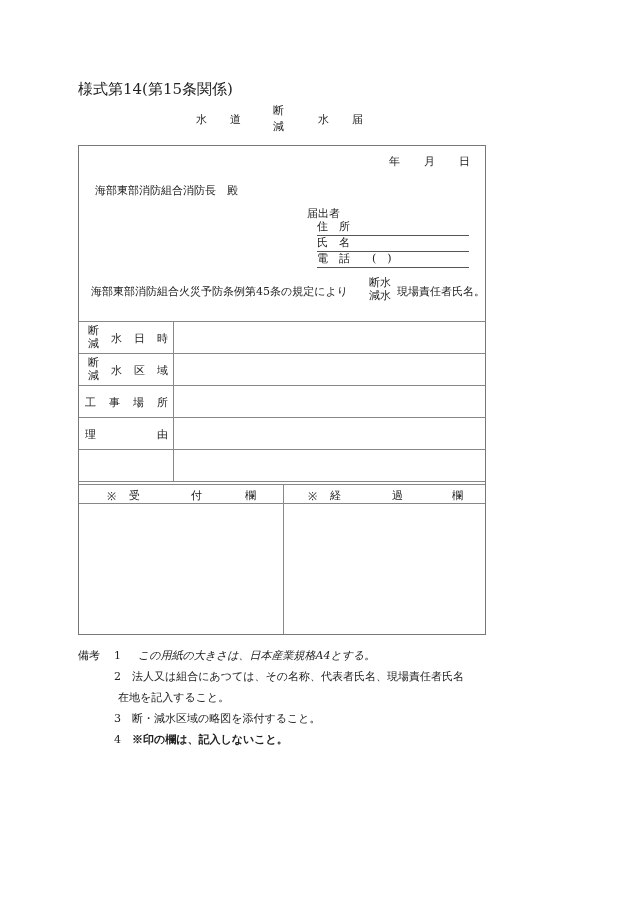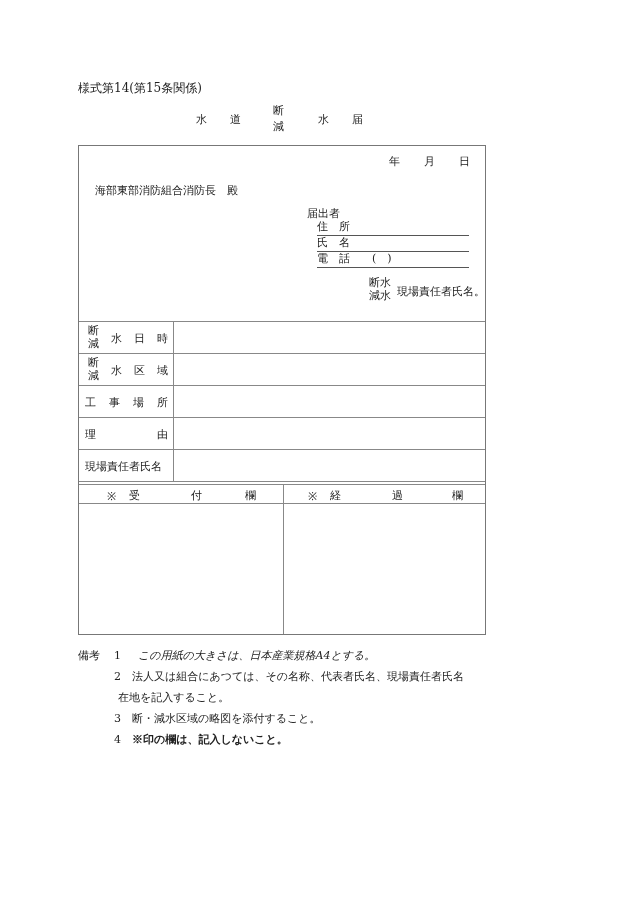--- a/index.html
+++ b/index.html
@@ -1,19 +1,19 @@
 <!DOCTYPE html>
 <html><head>
 <meta charset="utf-8">
 <style>
   html, body { margin: 0; padding: 0; background: #ffffff; }
   body { width: 630px; height: 903px; position: relative; overflow: hidden;
          font-family: "DejaVu Serif", "Liberation Serif", serif; color: #222; font-size: 11px; }
   .abs { position: absolute; }
-  .form-number { left: 78px; top: 80px; font-size: 12px; }
+  .form-number { left: 78px; top: 80px; font-size: 15px; }
   .title { top: 103px; font-size: 11px; }
   .title span { position: absolute; white-space: nowrap; }
   .stack { position: absolute; line-height: 16px; text-align: center; }
   .box { position: absolute; left: 78px; top: 145px; width: 408px; height: 490px;
          border: 1.5px solid #777; box-sizing: border-box; }
   .hline { position: absolute; left: 0; right: 0; height: 0; border-top: 1px solid #888; }
   .vline { position: absolute; width: 0; border-left: 1px solid #888; }
   .date-part { position: absolute; top: 8px; }
   .addressee { position: absolute; left: 16px; top: 37px; }
   .applicant { position: absolute; left: 228px; top: 60px; }
@@ -60,20 +60,21 @@
     <span style="left:0;">氏</span>
     <span style="left:22px;">名</span>
   </div>
   <div class="field" style="top:106px;">
     <span style="left:0;">電</span>
     <span style="left:22px;">話</span>
     <span style="left:55px;">(　)</span>
   </div>
 
   <div class="statement">
+    <span>海部東部消防組合火災予防条例第45条の規定により</span>
     <span class="small-stack" style="left:278px; top:-8px;">
       <div>断水</div>
       <div>減水</div>
     </span>
     <span style="position:absolute; left:306px; top:0;">現場責任者氏名。</span>
   </div>
 
   <div class="hline" style="top:175px;"></div>
   <div class="hline" style="top:207px;"></div>
   <div class="hline" style="top:239px;"></div>
@@ -114,23 +115,20 @@
     <span style="left:78px; top:10px;">所</span>
   </div>
   <div class="abs" style="left:95px; top:240px; width:311px; height:31px;"></div>
 
   <div class="row-label" style="top:271px;">
     <span style="left:6px; top:10px;">理</span>
     <span style="left:78px; top:10px;">由</span>
   </div>
   <div class="abs" style="left:95px; top:272px; width:311px; height:31px;"></div>
 
-  <div class="row-label" style="top:303px;">
-    <span style="left:6px; top:10px; white-space:nowrap;">現場責任者氏名</span>
-  </div>
   <div class="abs" style="left:95px; top:304px; width:311px; height:31px;"></div>
 
   <div class="abs" style="left:0; top:339px; width:204px; height:18px;">
     <span style="position:absolute; left:28px; top:3px;">※</span>
     <span style="position:absolute; left:50px; top:3px;">受</span>
     <span style="position:absolute; left:112px; top:3px;">付</span>
     <span style="position:absolute; left:166px; top:3px;">欄</span>
   </div>
   <div class="abs" style="left:205px; top:339px; width:203px; height:18px;">
     <span style="position:absolute; left:24px; top:3px;">※</span>

